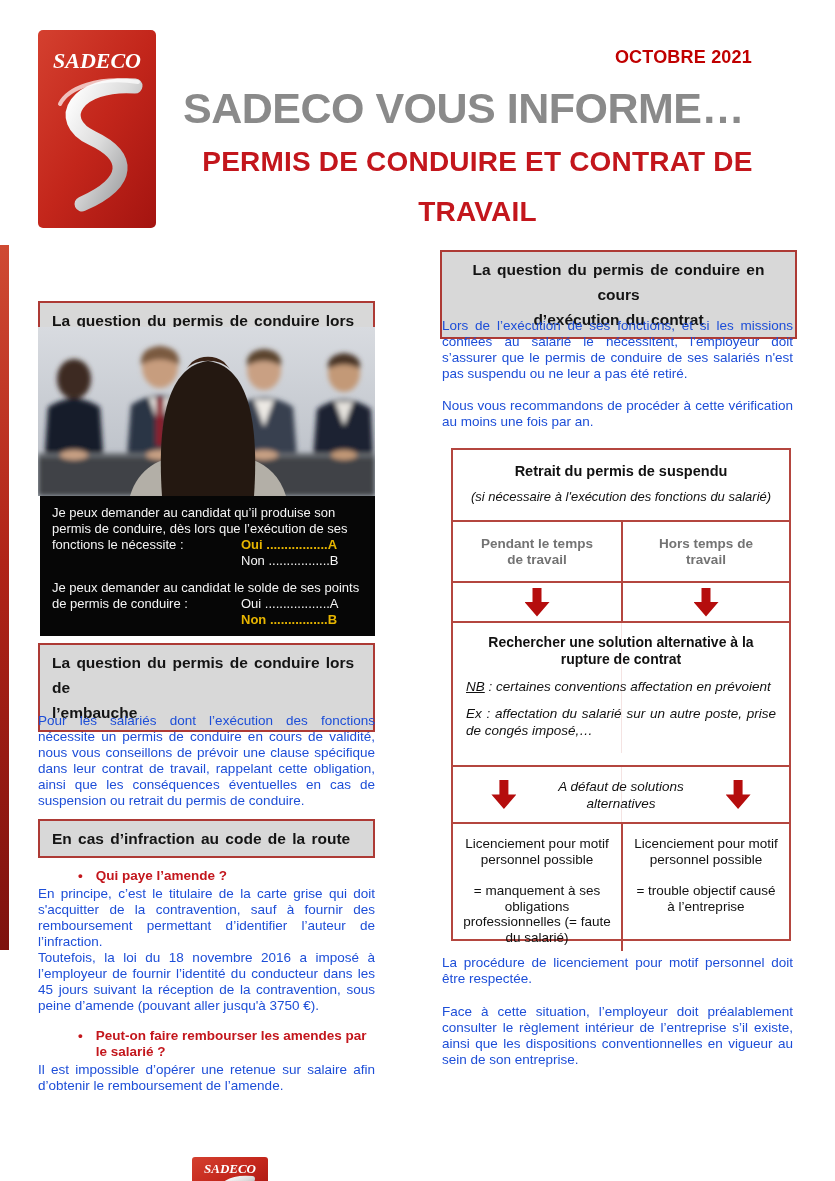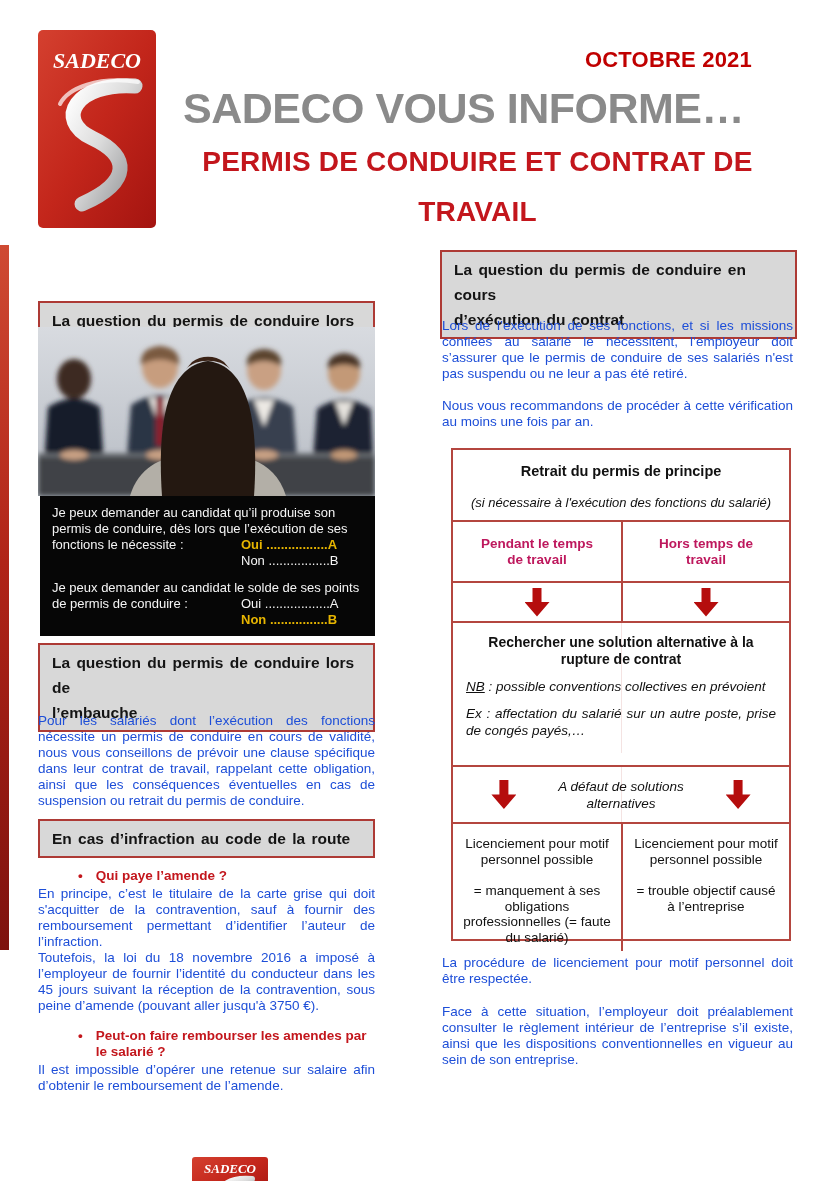--- a/index.html
+++ b/index.html
@@ -3,21 +3,21 @@
 <meta charset="utf-8">
 <style>
   html,body { margin:0; padding:0; background:#ffffff; }
   .page {
     position:relative; width:835px; height:1181px; background:#ffffff;
     overflow:hidden; font-family:"Liberation Sans", sans-serif; color:#1a1a1a;
   }
   
   .logo { position:absolute; left:38px; top:30px; width:118px; height:198px; }
   .date {
-    position:absolute; right:83px; top:47px; font-size:22px; font-weight:bold;
+    position:absolute; right:83px; top:47px; font-size:18px; font-weight:bold;
     color:#c00000; letter-spacing:0.2px;
   }
   .main-title {
     position:absolute; left:183px; top:84px; font-size:43px; font-weight:bold;
     color:#8a8a8a; letter-spacing:-0.5px; white-space:nowrap;
   }
   .sub { position:absolute; left:195px; width:565px; text-align:center;
     color:#c3161c; font-weight:bold; font-size:28px; letter-spacing:0.2px; }
   .sub1 { top:146px; }
   .sub2 { top:196px; }
@@ -50,41 +50,41 @@
   .box2 { left:38px; top:643px; width:337px; }
   .para-embauche { left:38px; top:713px; width:337px; }
   .box3 { left:38px; top:819px; width:337px; }
   .infraction-body { left:38px; top:868px; width:337px; font-size:13.5px; line-height:16px; }
   .bullet { display:flex; margin-left:40px; gap:13px; margin-bottom:2px; }
   .bullet .dot { color:#c3161c; font-weight:bold; flex:0 0 auto; }
   .bullet .bt { color:#c3161c; font-weight:bold; }
   .gap14 { height:14px; }
 
   
-  .boxR { left:440px; top:250px; width:357px; }
+  .boxR { left:440px; top:250px; width:357px;text-align:center; }
   .paraR1 { left:442px; top:318px; width:351px; }
   .paraR2 { left:442px; top:398px; width:351px; }
   .paraR3 { left:442px; top:955px; width:351px; }
   .paraR4 { left:442px; top:1004px; width:351px; }
 
   
   .ftable {
     position:absolute; left:451px; top:448px; width:340px; height:493px;
     box-sizing:border-box; border:2px solid #b4463f; font-size:13.5px; color:#111;
     background:#fff;
   }
   .ftable .tr { box-sizing:border-box; border-top:2px solid #b4463f; position:relative; }
   .ftable .tr1 { border-top:none; height:70px; text-align:center; padding-top:13px; }
   .ft-title { font-weight:bold; font-size:14.5px; }
-  .ft-sub { font-style:italic; font-size:13px; margin-top:16px; }
+  .ft-sub { font-style:italic; font-size:13px; margin-top:10px; }
   .two { display:grid; grid-template-columns:1fr 1fr; }
   .two > .cell2 { border-left:2px solid #b4463f; }
   .tr2 { height:61px; }
   .tr2 .cell { display:flex; align-items:center; justify-content:center; text-align:center;
-    color:#be185d; font-weight:bold; padding:0 20px; line-height:16px; }
+    color:#737373; font-weight:bold; padding:0 20px; line-height:16px; }
   .tr3 { height:40px; }
   .tr3 .cell { display:flex; align-items:center; justify-content:center; }
   .arr { width:25px; height:29px; background:#b50d0d;
     clip-path:polygon(32% 0,68% 0,68% 50%,100% 50%,50% 100%,0 50%,32% 50%); }
   .tr4 { height:132px; padding:11px 13px 0; }
   .tr4::after, .tr5::after { content:""; position:absolute; left:50%; top:0; bottom:0;
     width:1px; background:rgba(180,70,60,0.15); }
   .ft-soltitle { font-weight:bold; text-align:center; line-height:17px; font-size:14px; }
   .ft-nb { font-style:italic; margin-top:11px; }
   .ft-nb .nb-u { text-decoration:underline; }
@@ -222,39 +222,39 @@
   <div class="hbox boxR">
     <div>La question du permis de conduire en cours</div>
     <div>d’exécution du contrat</div>
   </div>
 
   <p class="para abs paraR1">Lors de l’exécution de ses fonctions, et si les missions confiées au salarié le nécessitent, l’employeur doit s’assurer que le permis de conduire de ses salariés n'est pas suspendu ou ne leur a pas été retiré.</p>
   <p class="para abs paraR2">Nous vous recommandons de procéder à cette vérification au moins une fois par an.</p>
 
   <div class="ftable">
     <div class="tr tr1">
-      <div class="ft-title">Retrait du permis de principe</div>
+      <div class="ft-title">Retrait du permis de suspendu</div>
       <div class="ft-sub">(si nécessaire à l'exécution des fonctions du salarié)</div>
     </div>
     <div class="tr tr2 two">
       <div class="cell">Pendant le temps de travail</div>
       <div class="cell cell2">Hors temps de travail</div>
     </div>
     <div class="tr tr3 two">
       <div class="cell">
           <div class="arr"></div>
         </div>
       <div class="cell cell2">
           <div class="arr"></div>
         </div>
     </div>
     <div class="tr tr4">
       <div class="ft-soltitle">Rechercher une solution alternative à la rupture de contrat</div>
-      <div class="ft-nb"><span class="nb-u">NB</span><span> : possible conventions collectives en prévoient</span></div>
-      <div class="ft-ex">Ex : affectation du salarié sur un autre poste, prise de congés payés,…</div>
+      <div class="ft-nb"><span class="nb-u">NB</span><span> : certaines conventions affectation en prévoient</span></div>
+      <div class="ft-ex">Ex : affectation du salarié sur un autre poste, prise de congés imposé,…</div>
     </div>
     <div class="tr tr5">
       <div class="acell">
           <div class="arr"></div>
         </div>
       <div class="dtext">A défaut de solutions alternatives</div>
       <div class="acell">
           <div class="arr"></div>
         </div>
     </div>

